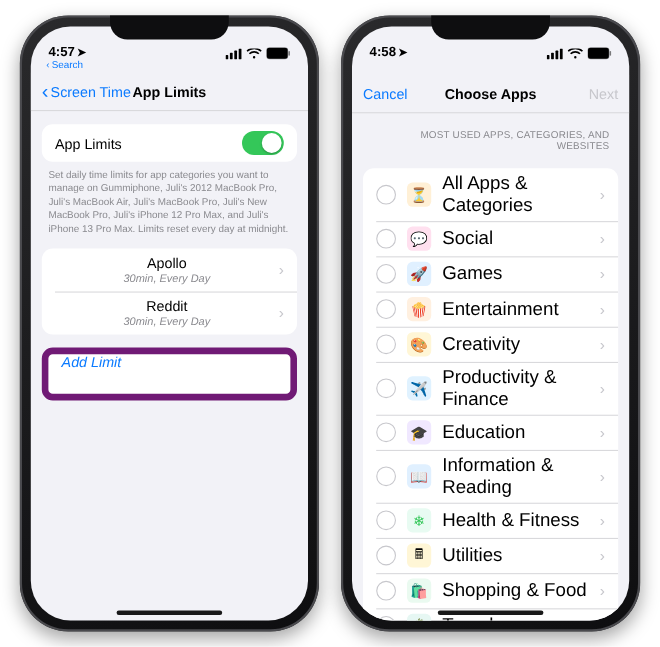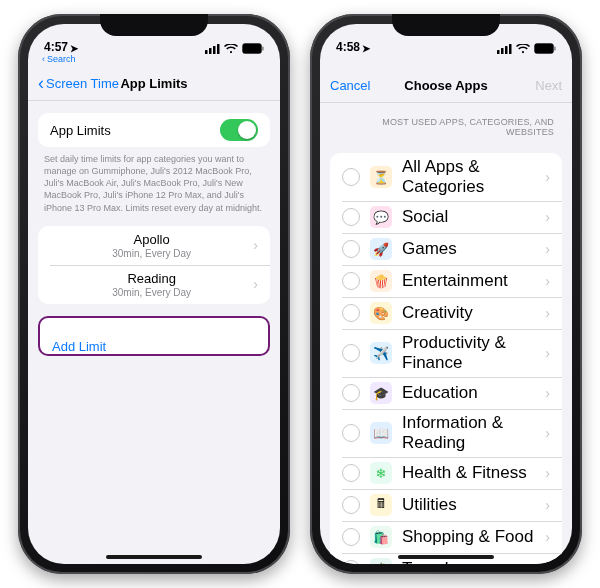--- a/index.html
+++ b/index.html
@@ -66,21 +66,21 @@
     margin:12px 10px 0;border-radius:10px;background:var(--card);overflow:hidden;
   }
   .cell{
     min-height:34px;display:flex;align-items:center;padding:6px 12px;
     position:relative; box-sizing:border-box;
   }
   .cell + .cell::before{
     content:"";position:absolute;top:0;left:12px;right:0;height:0.5px;background:var(--hairline);
   }
   .cell .label{font-size:13px;}
-  .cell .sub{font-size:10px;color:var(--text2);margin-top:1px;}
+  .cell .sub{font-size:10px;color:var(--text2);margin-top:1px;font-style:italic;}
   .cell .stack{display:flex;flex-direction:column;flex:1;min-width:0;text-align:center;}
   .cell .acc{margin-left:auto;}
   .chev-right{color:var(--muted);font-size:14px;line-height:1;}
   .footer{
     font-size:9px;color:var(--text2);line-height:1.35;padding:6px 16px 0;
   }
   .section-header{
     font-size:9px;color:var(--text2);text-transform:uppercase;letter-spacing:.02em;
     padding:14px 18px 4px;
     text-align:right;
@@ -90,22 +90,22 @@
     width:38px;height:22px;border-radius:11px;background:var(--green);
     position:relative;margin-left:auto;
   }
   .switch .knob{
     position:absolute;top:2px;right:2px;width:18px;height:18px;border-radius:9px;background:#fff;
     box-shadow:0 1px 2px rgba(0,0,0,.3);
   }
   
   .addlimit-wrap{margin:12px 10px 0;}
   .addlimit{
-    border:2px solid #701a75;border-radius:10px;background:var(--card);
-    height:36px;display:flex;align-items:flex-end;padding:0 12px;color:var(--link);font-size:13px;
+    border:6px solid #701a75;border-radius:10px;background:var(--card);
+    height:36px;display:flex;align-items:flex-start;padding:0 12px;color:var(--link);font-size:13px;font-style:italic;
   }
   
   .radio{
     width:18px;height:18px;border-radius:9px;border:1.5px solid var(--muted);
     box-sizing:border-box;flex:0 0 auto;
   }
   
   .icn{
     width:22px;height:22px;border-radius:5px;display:flex;align-items:center;justify-content:center;
     font-size:13px;margin:0 10px;flex:0 0 auto;
@@ -174,21 +174,21 @@
       <div class="group" id="limits-group">
           <div class="cell">
             <div class="stack">
               <span class="label">Apollo</span>
               <span class="sub">30min, Every Day</span>
             </div>
             <span class="acc chev-right">›</span>
           </div>
           <div class="cell">
             <div class="stack">
-              <span class="label">Reading</span>
+              <span class="label">Reddit</span>
               <span class="sub">30min, Every Day</span>
             </div>
             <span class="acc chev-right">›</span>
           </div>
         </div>
 
       <div class="addlimit-wrap">
         <div class="addlimit">
           <span>Add Limit</span>
         </div>

